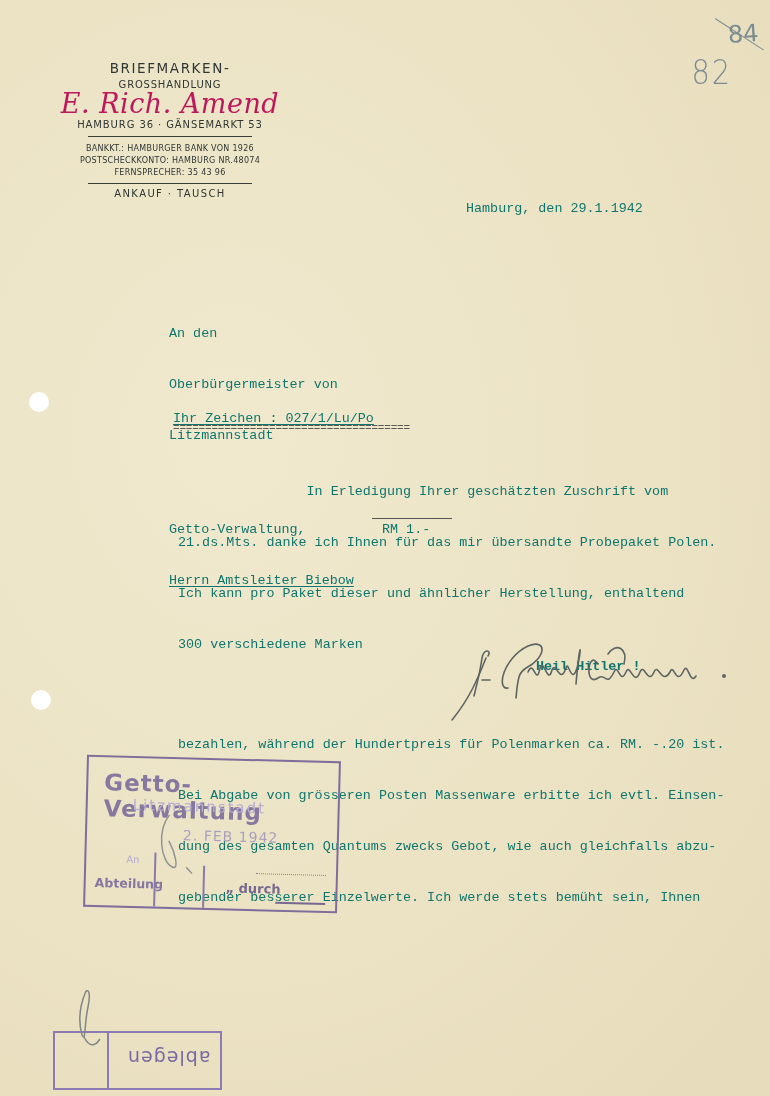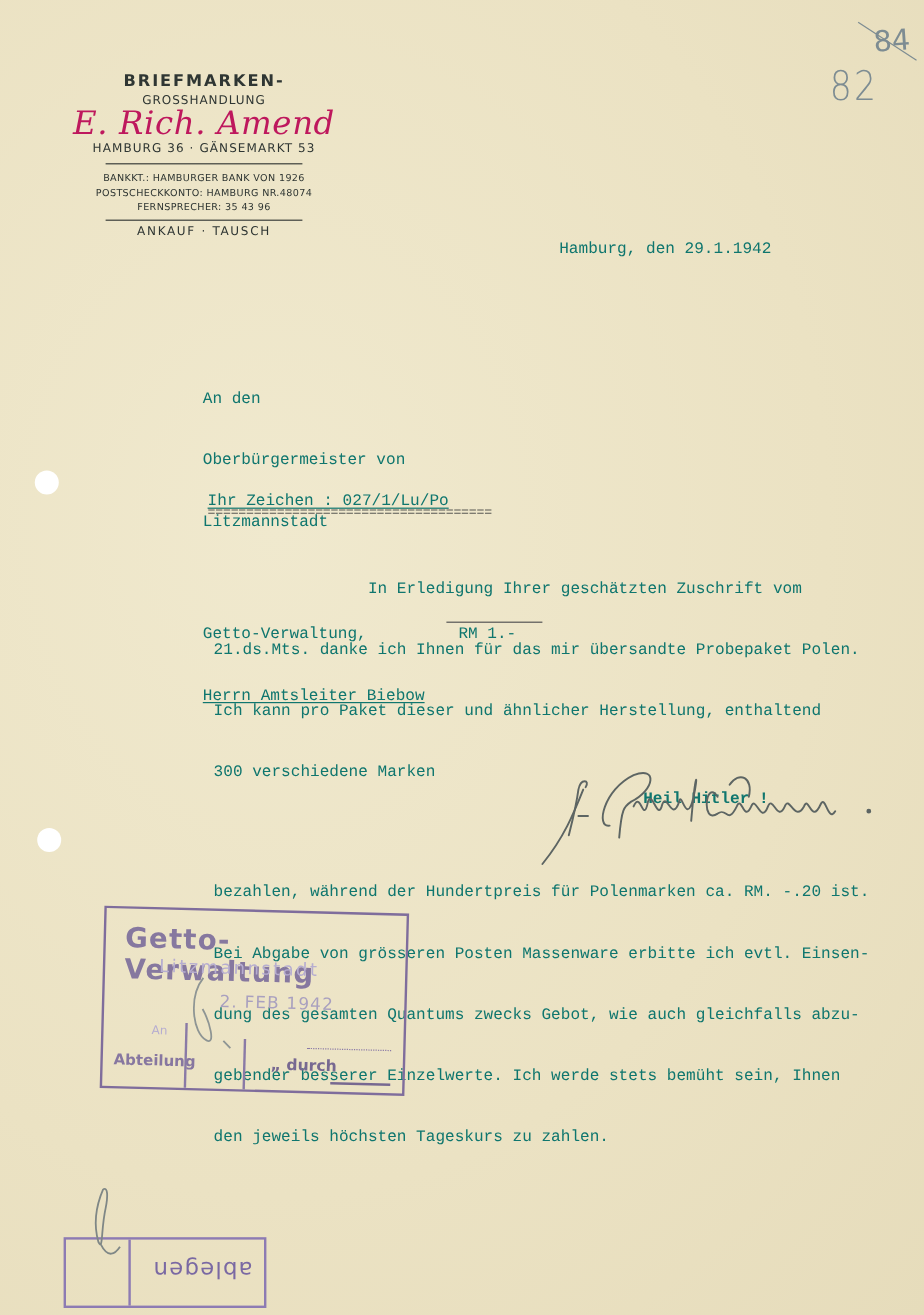--- a/index.html
+++ b/index.html
@@ -7,21 +7,21 @@
     width: 770px; height: 1096px; position: relative; overflow: hidden;
     background: #ede5c8;
     background-image: radial-gradient(ellipse at 30% 40%, #f0e9ce 0%, #ebe2c3 60%, #e6dcbb 100%);
     font-family: "Liberation Mono", "DejaVu Sans Mono", monospace;
     color: #4a4a46;
   }
   .abs { position: absolute; }
   
   .lh { position: absolute; left: 60px; top: 60px; width: 220px; text-align: center;
         font-family: "DejaVu Sans", "Liberation Sans", sans-serif; color: #2f3633; }
-  .lh-line1 { font-size: 13.5px; font-weight: bold; letter-spacing: 1.6px; margin-top: 0; }
+  .lh-line1 { font-size: 13.5px; font-weight: normal; letter-spacing: 1.6px; margin-top: 0; }
   .lh-line2 { font-size: 10px; letter-spacing: 0.8px; margin-top: 3px; }
   .lh-name { font-family: "DejaVu Serif", "Liberation Serif", serif; font-style: italic;
              color: #be185d; font-size: 27px; letter-spacing: 0.5px; margin-top: -1px; line-height: 30px; }
   .lh-addr { font-size: 10px; font-weight: normal; letter-spacing: 0.9px; margin-top: 0px; }
   .lh-rule { height: 1px; background: #3b3f3b; margin: 6px 28px 6px 28px; }
   .lh-small { font-size: 8px; letter-spacing: 0.3px; line-height: 12px; }
   .lh-rule2 { height: 1px; background: #3b3f3b; margin: 4px 28px 4px 28px; }
   .lh-bottom { font-size: 10px; letter-spacing: 1.4px; }
 
   .pageno-struck { position: absolute; left: 728px; top: 20px; font-family: "DejaVu Sans", sans-serif;
@@ -107,21 +107,20 @@
 <div class="typed body">
   <div>                In Erledigung Ihrer geschätzten Zuschrift vom</div>
   <div>21.ds.Mts. danke ich Ihnen für das mir übersandte Probepaket Polen.</div>
   <div>Ich kann pro Paket dieser und ähnlicher Herstellung, enthaltend</div>
   <div>300 verschiedene Marken</div>
   <div style="height:15px;"></div>
   <div>bezahlen, während der Hundertpreis für Polenmarken ca. RM. -.20 ist.</div>
   <div>Bei Abgabe von grösseren Posten Massenware erbitte ich evtl. Einsen-</div>
   <div>dung des gesamten Quantums zwecks Gebot, wie auch gleichfalls abzu-</div>
   <div>gebender besserer Einzelwerte. Ich werde stets bemüht sein, Ihnen</div>
-  <div>den jeweils höchsten Tageskurs zu zahlen.</div>
 </div>
 <div class="typed amount">RM 1.-</div>
 <div class="amount-line"></div>
 
 <div class="typed greet">Heil Hitler !</div>
 
 <div class="sig" title="">
   <svg width="320" height="100" viewBox="0 0 320 100">
     <g fill="none" stroke="#5d6563" stroke-width="1.6" stroke-linecap="round">
       <path d="M38 30 C30 50, 22 70, 4 92"></path>

